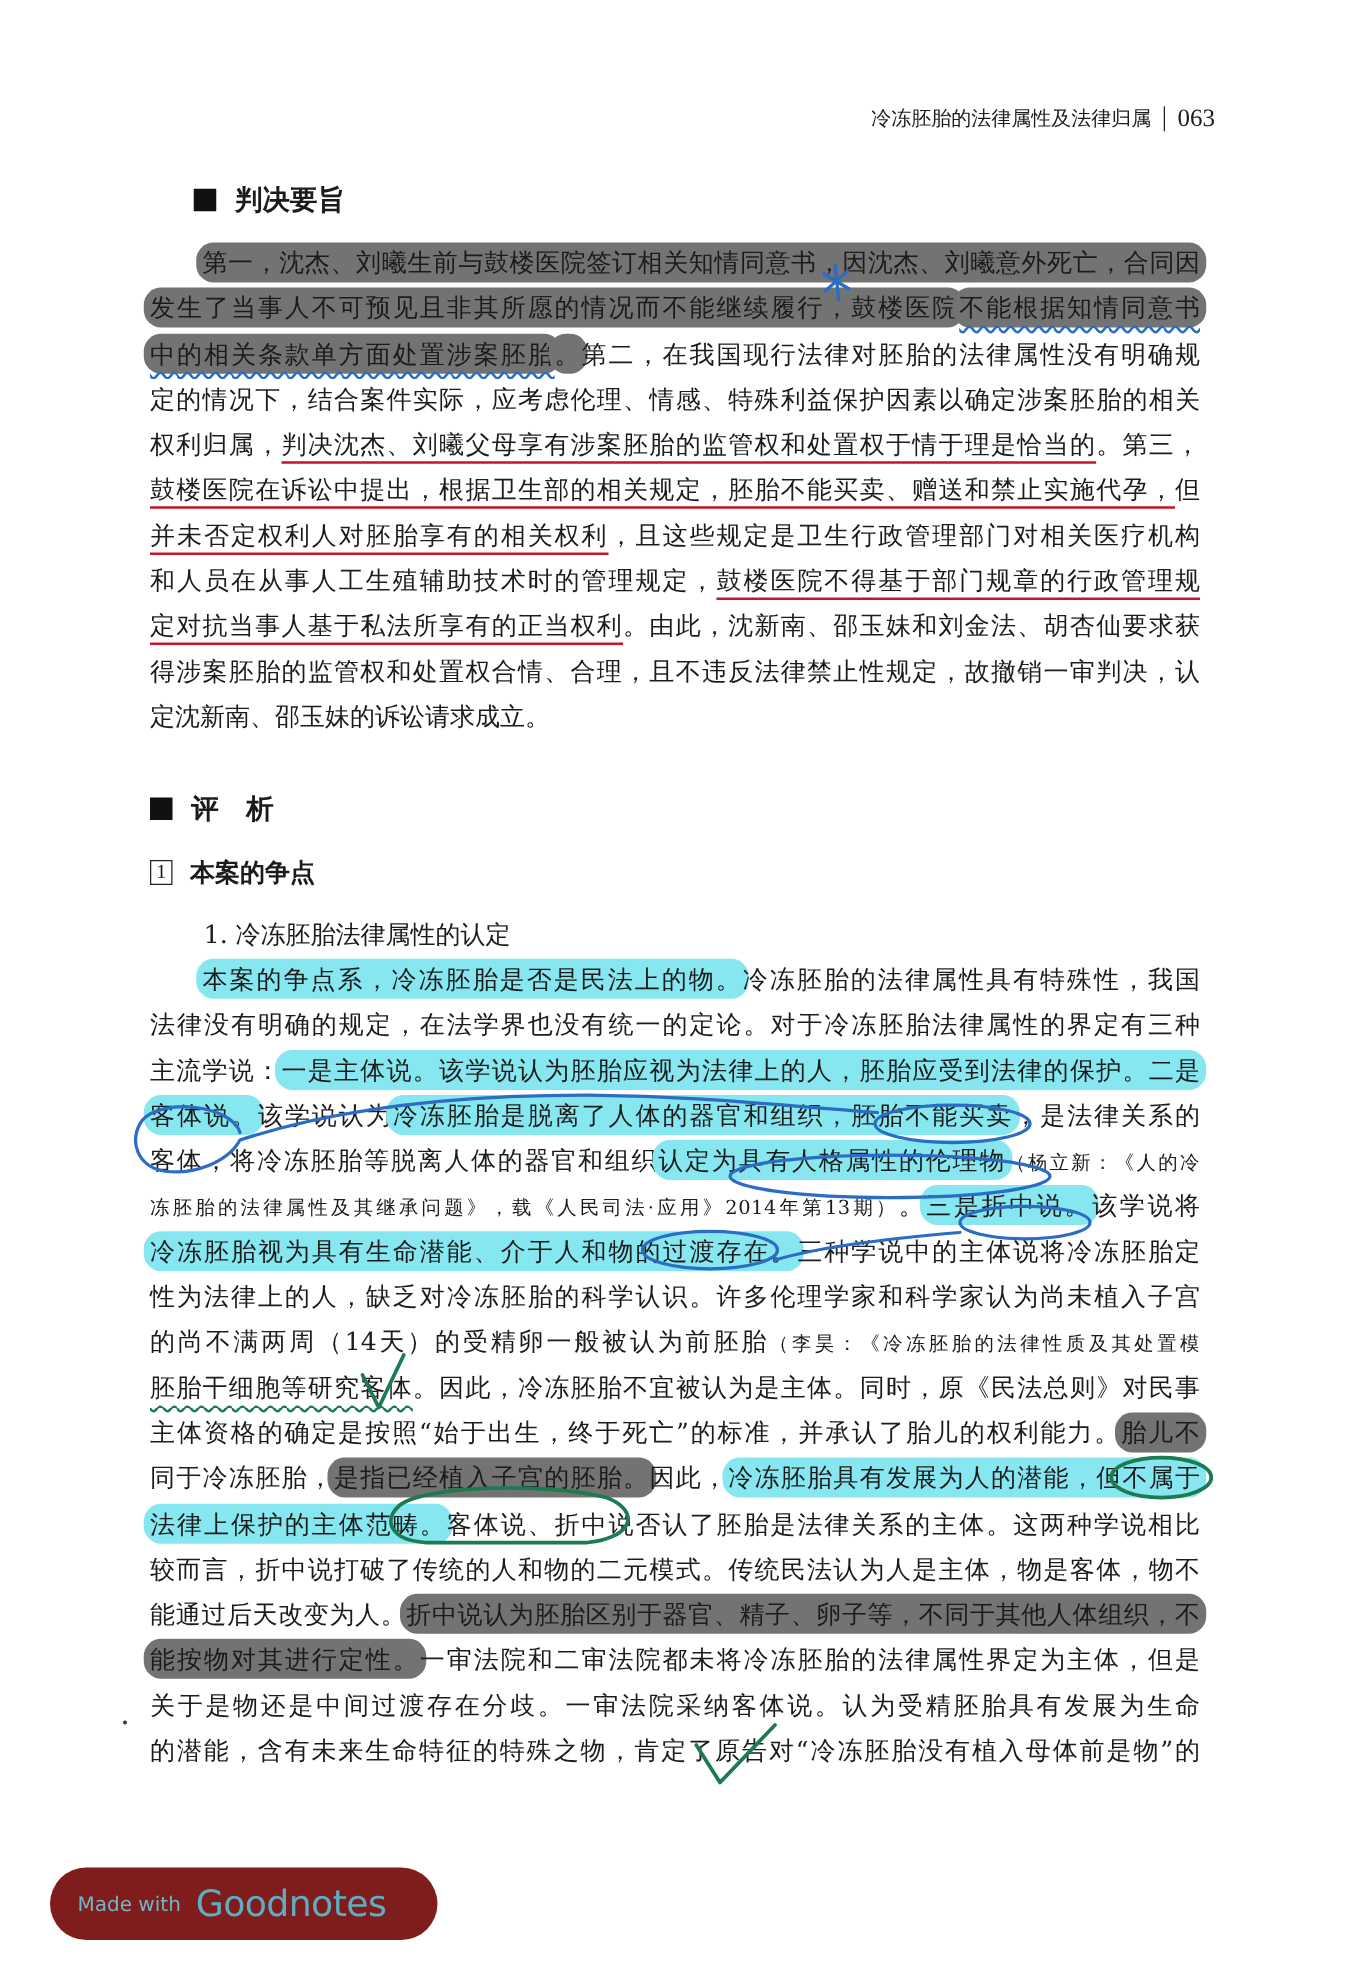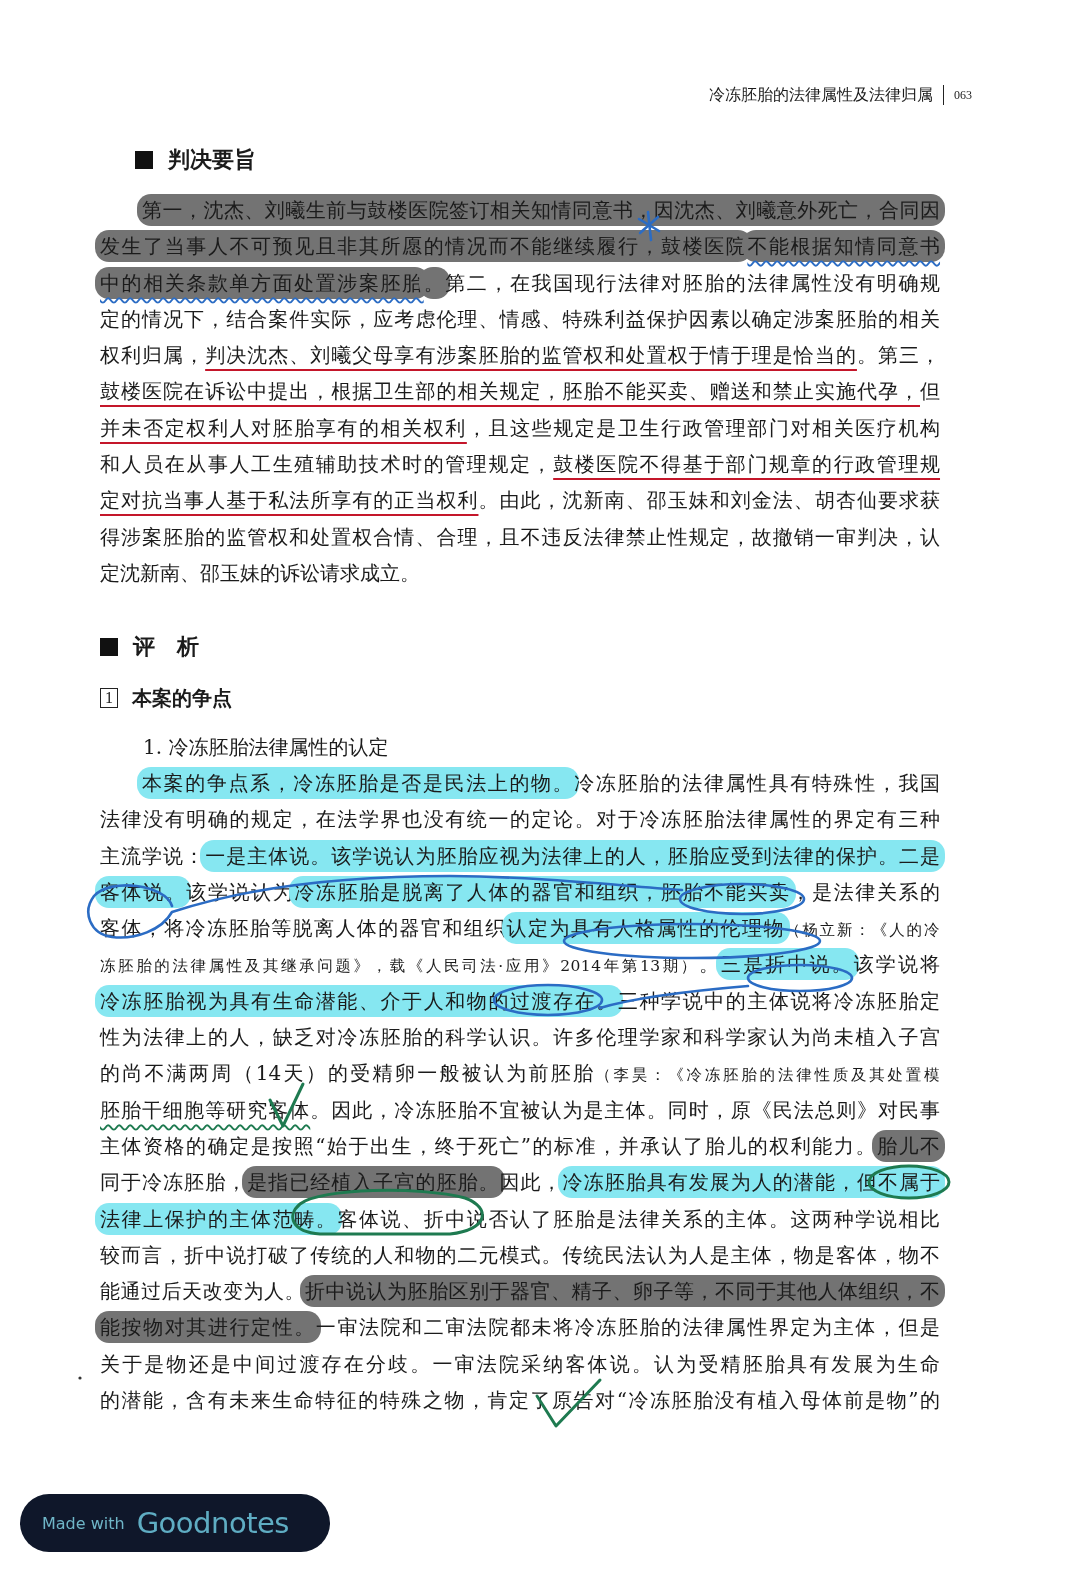--- a/index.html
+++ b/index.html
@@ -1,28 +1,28 @@
 <!DOCTYPE html>
 <html><head>
 <meta charset="utf-8">
 <style>
   html, body { margin: 0; padding: 0; }
   body {
     width: 1080px; height: 1584px; overflow: hidden; position: relative;
     background: #ffffff; color: #1b1b1b;
     font-family: "DejaVu Serif", "Liberation Serif", serif;
   }
-  .page { position: absolute; inset: 0; }
+  .page { position: absolute; inset: 0; margin-left: 20px; }
   .running-head {
     position: absolute; top: 84px; right: 108px;
     font-size: 16px; line-height: 22px; white-space: nowrap;
     display: flex; align-items: center; gap: 8px;
   }
   .running-head .sep { width: 1px; height: 20px; background: #222; margin: 0 2px; }
-  .running-head .pno { font-family: "Liberation Serif", serif; font-size: 12px; }
+  .running-head .pno { font-family: "Liberation Serif", serif; font-size: 20px; }
 
   .h-section {
     position: absolute; left: 100px; height: 28px;
     display: flex; align-items: center; white-space: nowrap;
     font-family: "DejaVu Sans", "Liberation Sans", sans-serif;
     font-weight: bold; font-size: 22px;
   }
   .h-section .sq { width: 18px; height: 18px; background: #111; margin-right: 15px; }
   .h-sub {
     position: absolute; left: 100px; top: 685px; height: 26px;
@@ -67,21 +67,21 @@
     text-decoration: underline wavy; text-decoration-color: #1e7a50;
     text-decoration-thickness: 2px; text-underline-offset: 7px;
   }
 
   .ink { position: absolute; left: 0; top: 0; width: 1080px; height: 1584px; pointer-events: none; }
   .ink .blue { fill: none; stroke: #2b6cc4; stroke-width: 2.6; stroke-linecap: round; stroke-linejoin: round; }
   .ink .green { fill: none; stroke: #1e7a50; stroke-width: 3; stroke-linecap: round; stroke-linejoin: round; }
 
   .watermark {
     position: absolute; left: 20px; top: 1494px; width: 310px; height: 58px;
-    border-radius: 29px; background: #0f172a;
+    border-radius: 29px; background: #7f1d1d;
     display: flex; align-items: center; padding-left: 22px; box-sizing: border-box; gap: 12px;
     font-family: "DejaVu Sans", "Liberation Sans", sans-serif; white-space: nowrap;
   }
   .watermark .prefix { font-size: 16px; color: #6fb6c8; }
   .watermark .brand { font-size: 29px; color: #5fadc3; letter-spacing: -0.5px; }
 </style>
 </head>
 <body>
 
 <div class="page">

